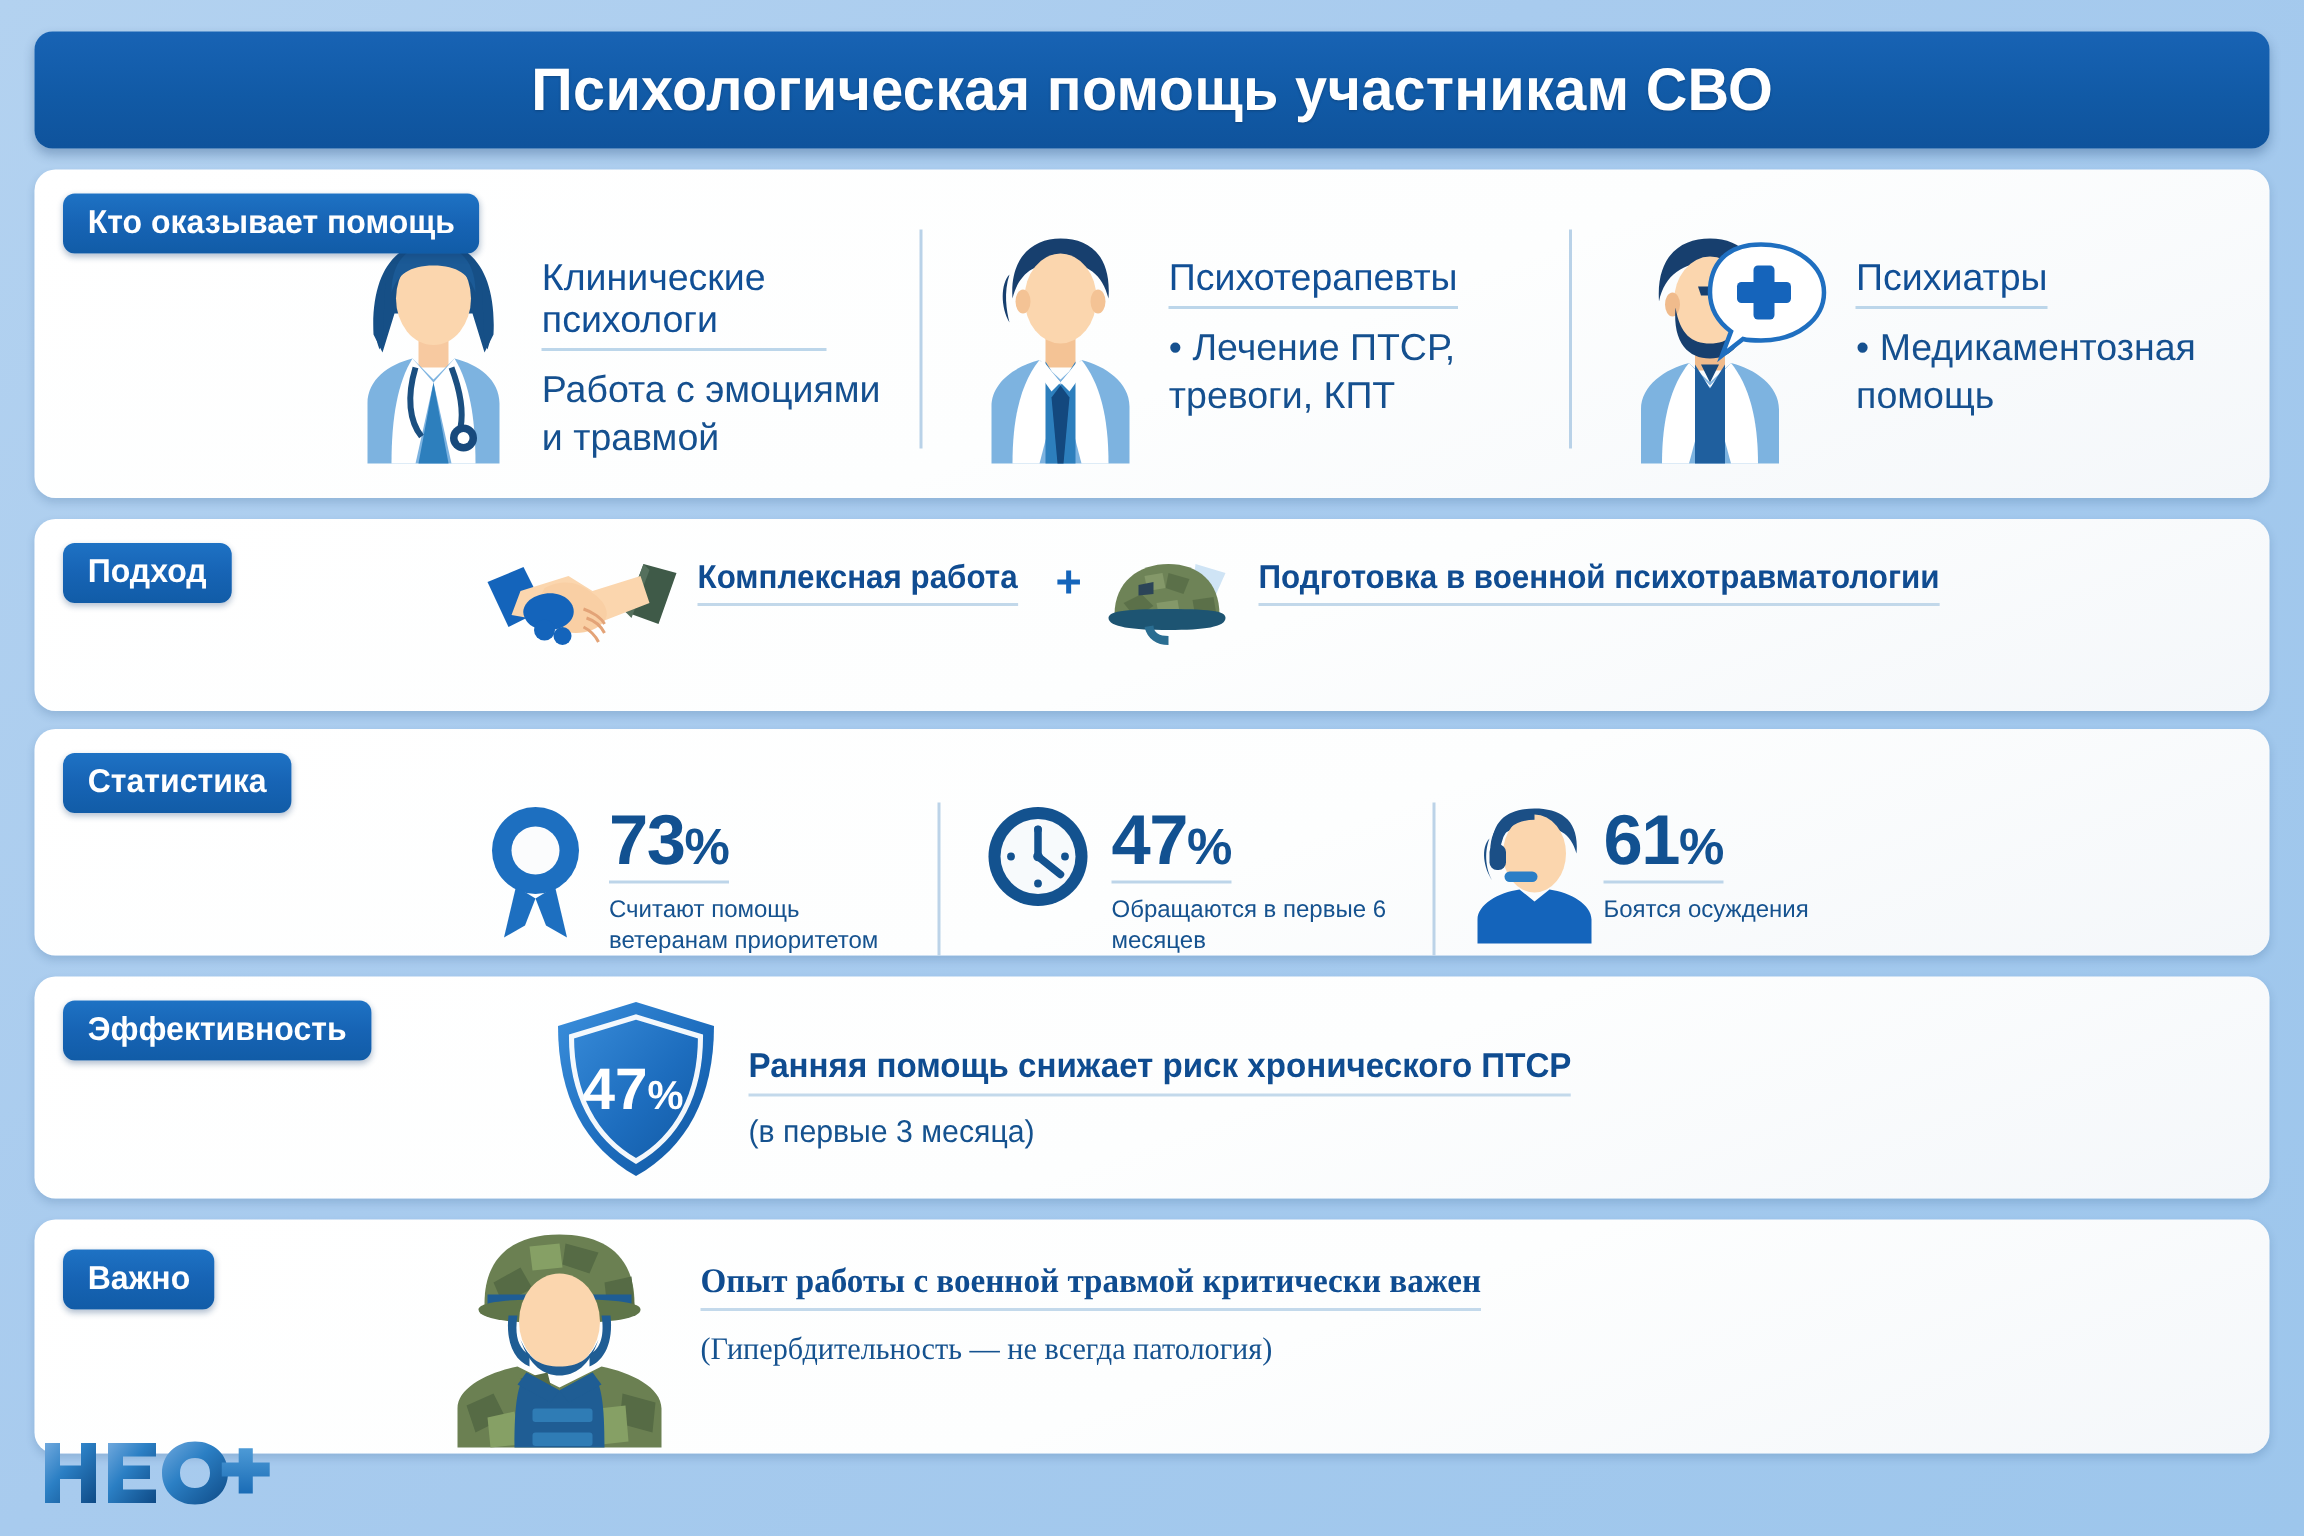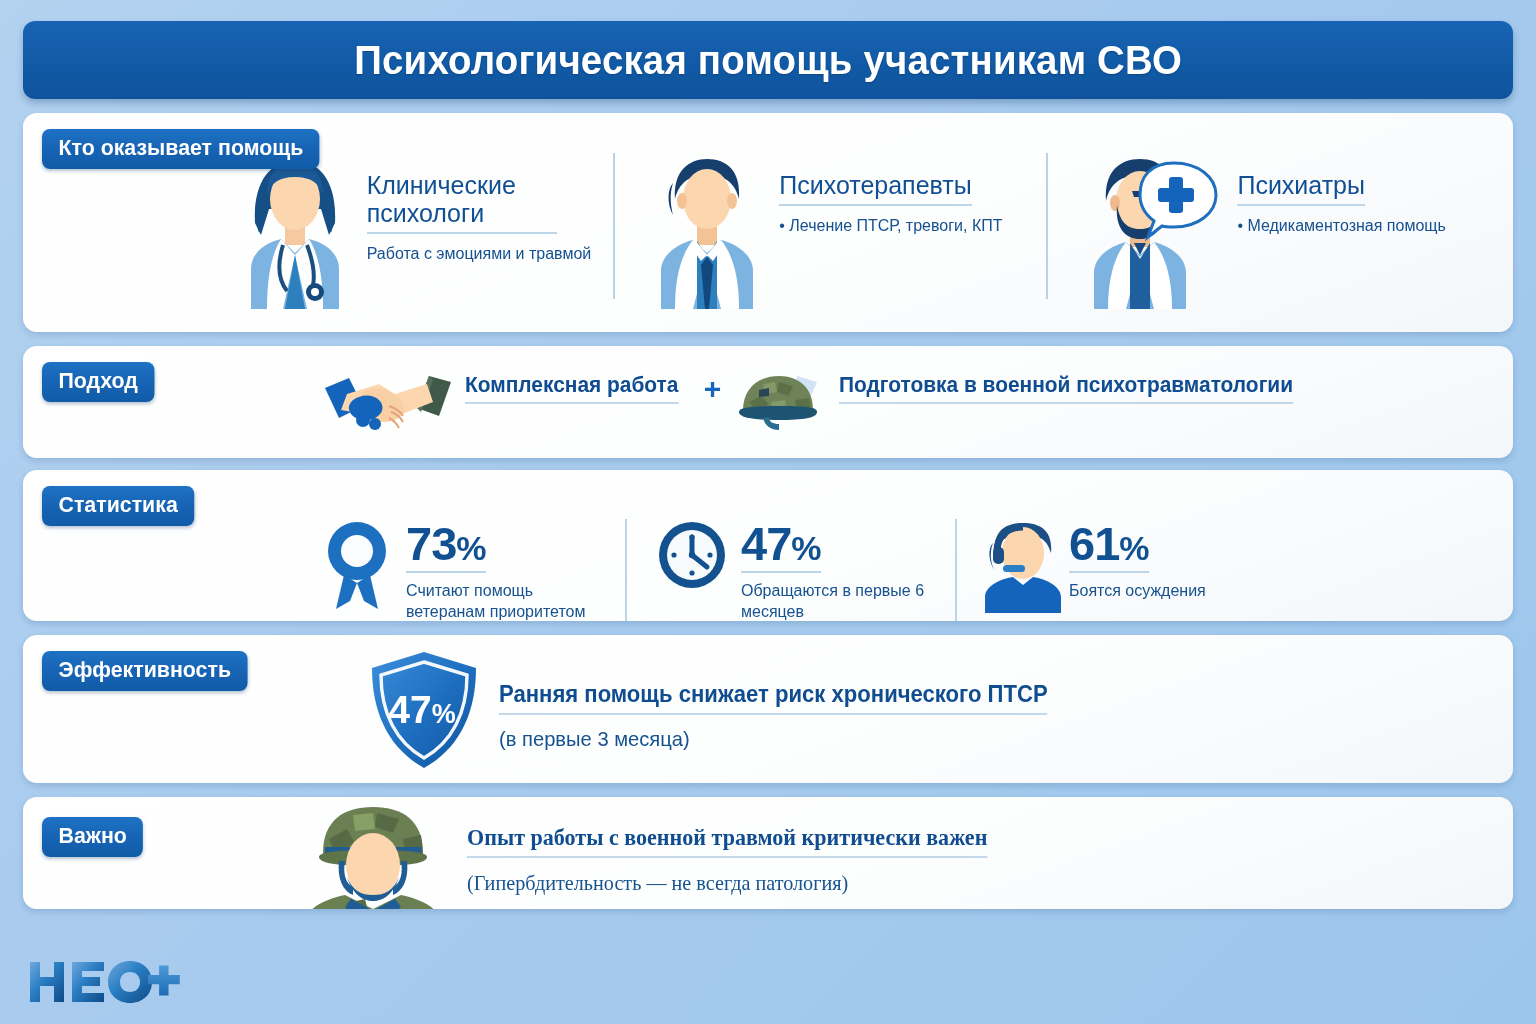--- a/index.html
+++ b/index.html
@@ -50,24 +50,24 @@
   .card {
     position: relative;
     background: linear-gradient(160deg, #ffffff 0%, #fdfefe 55%, #f4f7fa 100%);
     border-radius: 14px;
     box-shadow: 0 3px 6px rgba(30,70,120,0.18);
     margin-top: 14px;
     flex: 0 0 auto;
     overflow: hidden;
   }
   .card-who   { height: 219px; }
-  .card-appr  { height: 112px; }
+  .card-appr  { height: 128px; }
   .card-stat  { height: 151px; margin-top: 12px; }
   .card-eff   { height: 148px; }
-  .card-imp   { height: 112px; }
+  .card-imp   { height: 156px; }
 
   
   .badge {
     position: absolute;
     top: 16px;
     left: 19px;
     background: linear-gradient(180deg, #1e72c4 0%, #1764b5 48%, #115ca7 100%);
     color: #fff;
     font-size: 22px;
     font-weight: bold;
@@ -113,21 +113,21 @@
     font-size: 25px;
     font-weight: normal;
     line-height: 1.12;
     border-bottom: 2px solid #bcd6ea;
     padding-bottom: 5px;
     display: inline-block;
   }
   .who-name.narrow { max-width: 190px; }
   .who-desc {
     color: #15508f;
-    font-size: 16px;
+    font-size: 25px;
     line-height: 1.28;
     margin-top: 10px;
     max-width: 230px;
   }
   .who-desc .bullet { color: #15508f; }
 
   
   .appr-row {
     position: absolute;
     left: 300px; top: 26px;

